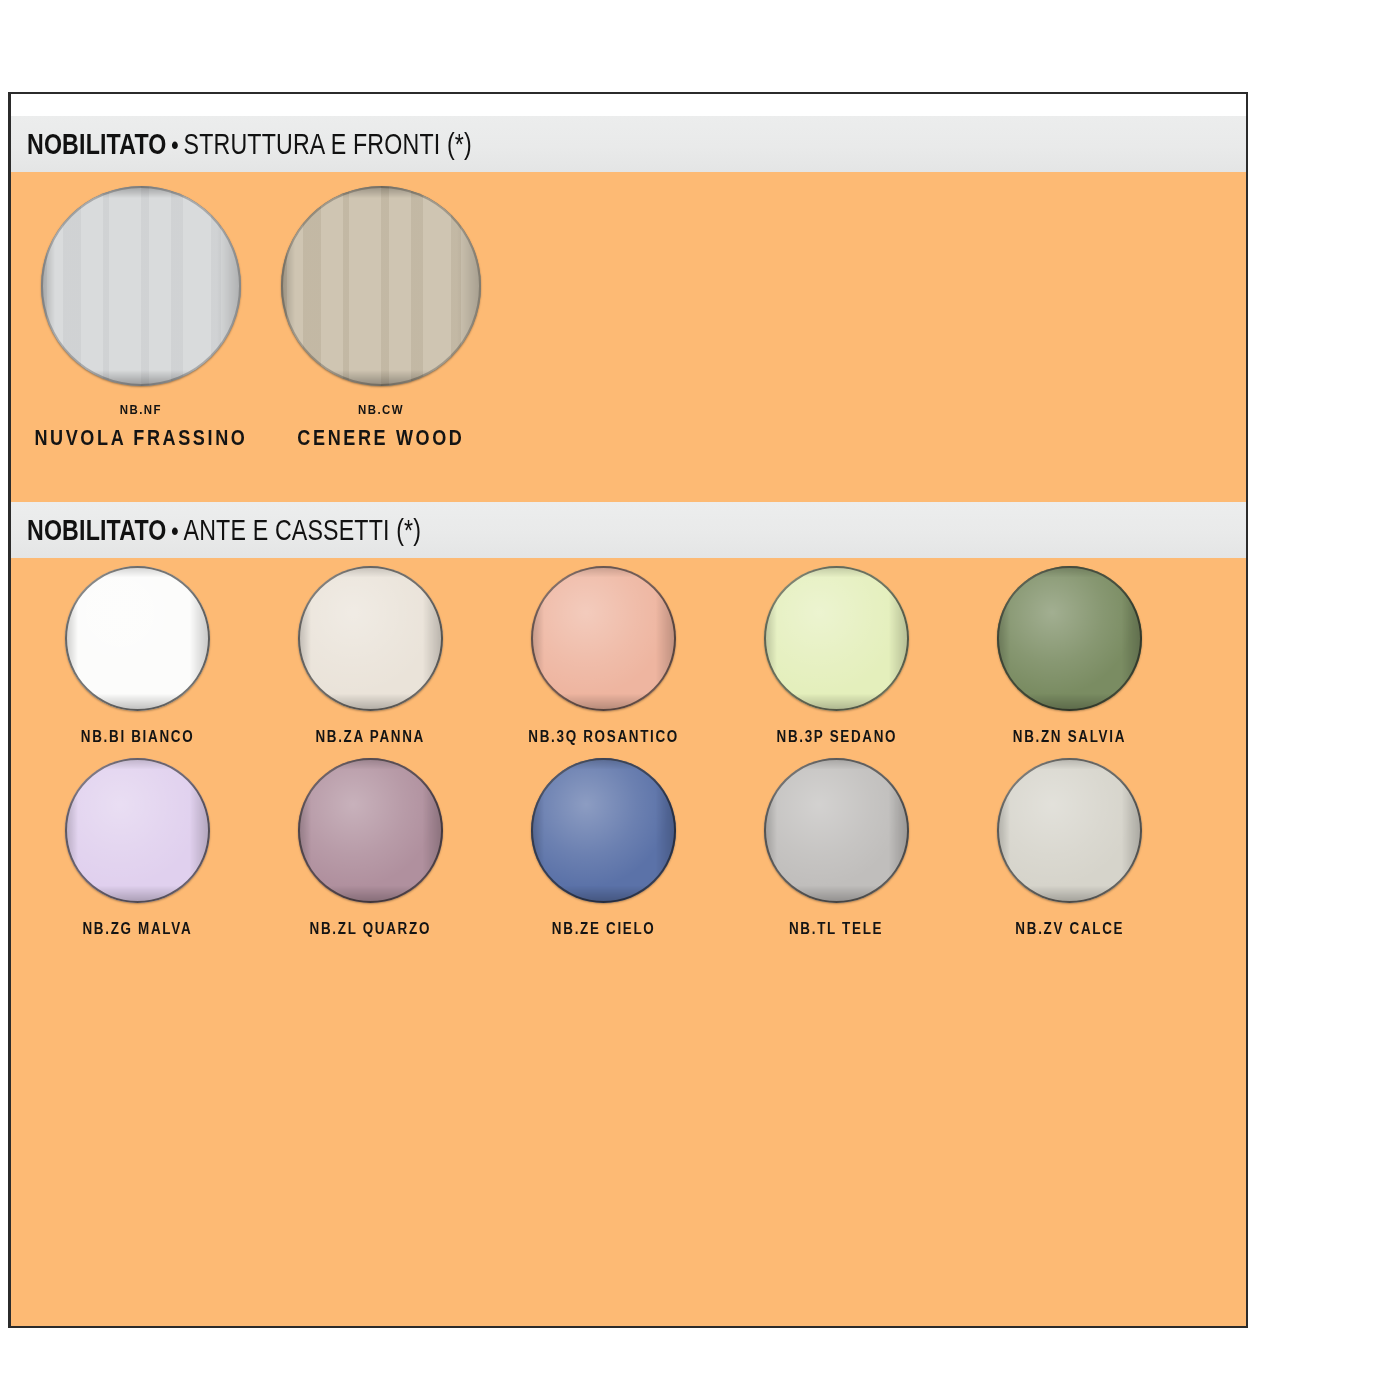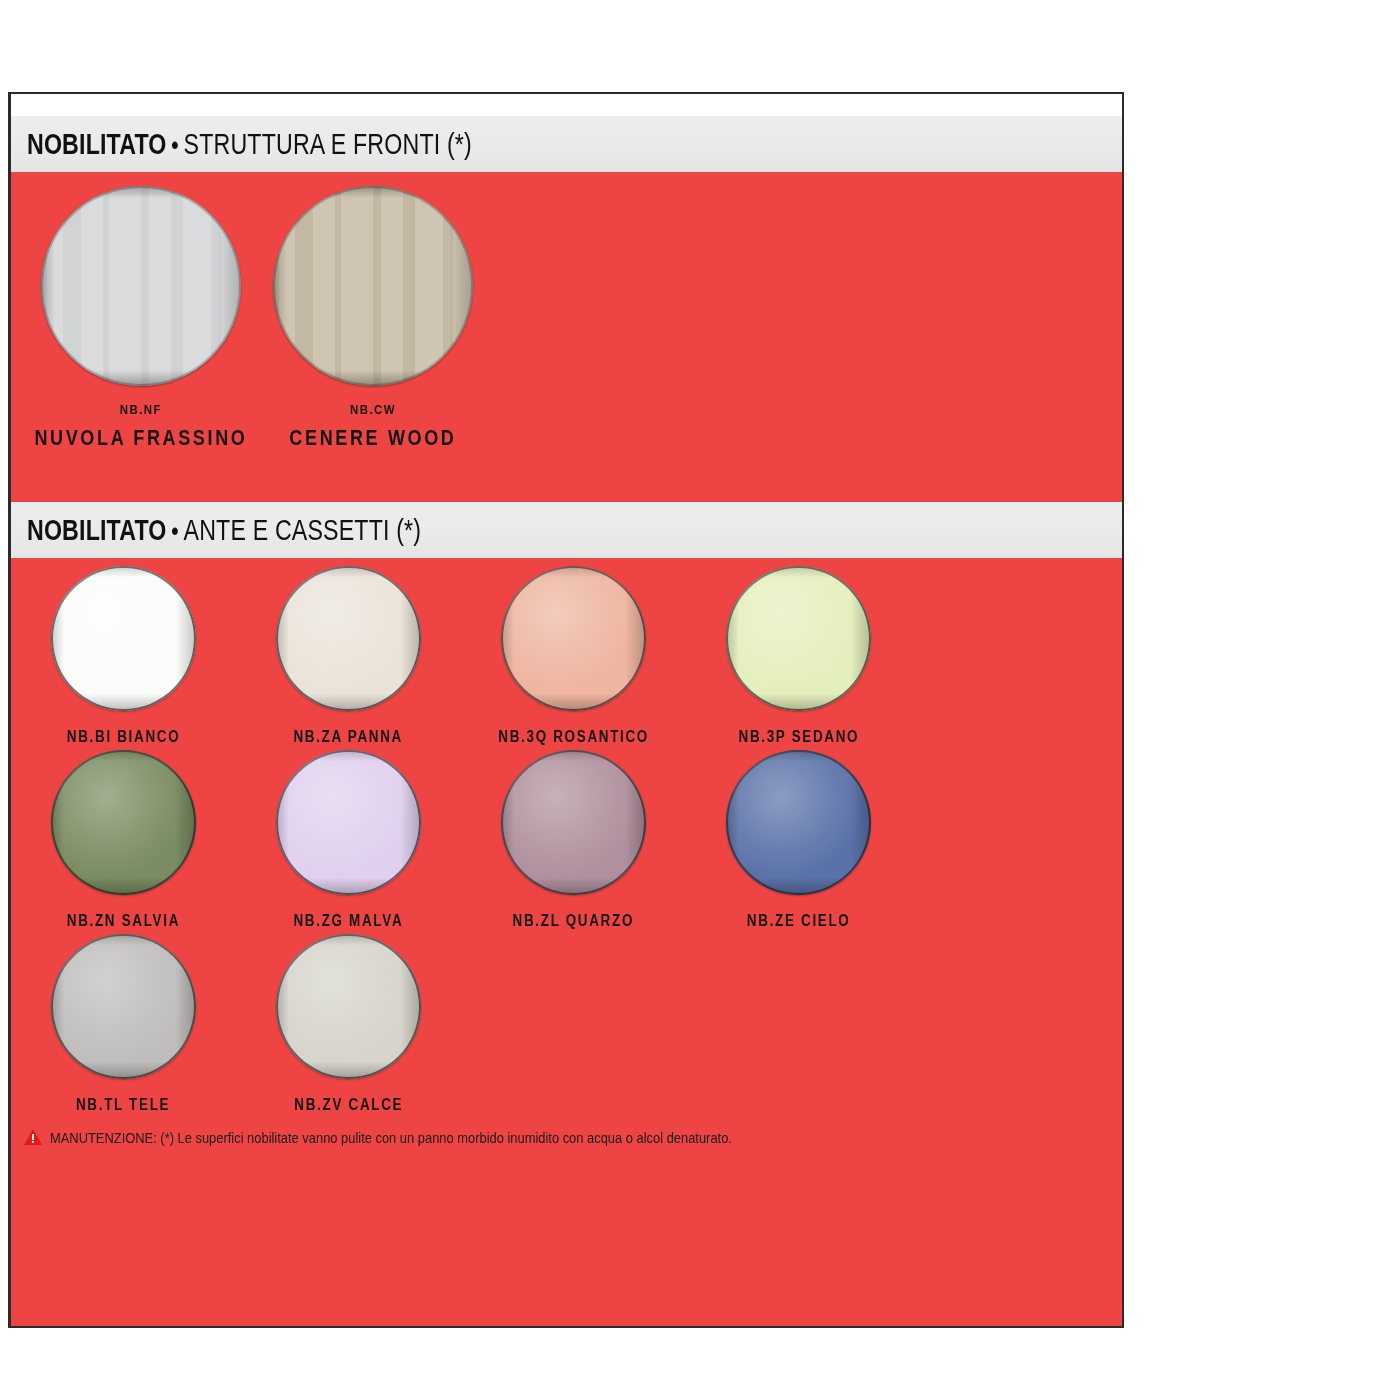--- a/index.html
+++ b/index.html
@@ -5,24 +5,24 @@
   html,body{margin:0;padding:0;}
   body{
     width:1400px;height:1400px;
     background:#ffffff;
     font-family:"Liberation Sans", sans-serif;
     overflow:hidden;
   }
   .page{
     position:absolute;
     left:8px;top:92px;
-    width:1116px;height:1236px;
+    width:1240px;height:1236px;
     border:2px solid #2b2b2b;
     border-left-width:3px;
-    background:#ef4444;
+    background:#fdba74;
     box-sizing:border-box;
     overflow:hidden;
   }
   .top-gap{height:22px;background:#ffffff;}
 
   
   .section-head{
     height:56px;
     background:linear-gradient(to bottom,#eceded 0%,#e9eaea 55%,#e4e5e5 100%);
     display:flex;align-items:center;
@@ -41,20 +41,21 @@
   }
   .htxt .b{font-weight:bold;}
   .htxt .dot{font-weight:bold;font-size:26px;padding:0 6px;}
   .htxt .n{font-weight:normal;}
 
   
   .grid{
     display:flex;
     flex-wrap:wrap;
     box-sizing:border-box;
+    gap:8px;
   }
   .sec1-body{padding:14px 0 0 0;height:330px;box-sizing:border-box;}
   .sec2-body{padding:8px 0 0 0;box-sizing:border-box;}
 
   .cell{
     box-sizing:border-box;
     display:flex;
     flex-direction:column;
     align-items:center;
   }
@@ -167,21 +168,21 @@
         <div class="lbl-name">CENERE WOOD</div>
       </div>
     </div>
 
   <div class="section-head">
     <div class="htxt">
       <span class="b">NOBILITATO</span><span class="dot">•</span><span class="n">ANTE E CASSETTI (*)</span>
     </div>
   </div>
 
-  <div class="grid sec2-body" id="grid-2" style="">
+  <div class="grid sec2-body" id="grid-2" style="padding-left: 14px;">
       <div class="cell cell-sm">
         <div class="disc" style="background: rgb(252, 252, 251);"></div>
         <div class="lbl-one">NB.BI BIANCO</div>
       </div>
       <div class="cell cell-sm">
         <div class="disc" style="background: rgb(234, 227, 217);"></div>
         <div class="lbl-one">NB.ZA PANNA</div>
       </div>
       <div class="cell cell-sm">
         <div class="disc" style="background: rgb(238, 181, 160);"></div>
@@ -210,22 +211,14 @@
       <div class="cell cell-sm">
         <div class="disc" style="background: rgb(192, 190, 188);"></div>
         <div class="lbl-one">NB.TL TELE</div>
       </div>
       <div class="cell cell-sm">
         <div class="disc" style="background: rgb(214, 212, 203);"></div>
         <div class="lbl-one">NB.ZV CALCE</div>
       </div>
     </div>
 
-  <div class="note">
-    <svg class="warn-icon" viewBox="0 0 20 18">
-      <polygon id="warn-tri" points="10,1 19,17 1,17" fill="#e01b1b"></polygon>
-      <rect x="9.1" y="6" width="1.8" height="6" fill="#ffffff"></rect>
-      <rect x="9.1" y="13" width="1.8" height="1.8" fill="#ffffff"></rect>
-    </svg>
-    <div class="note-txt">MANUTENZIONE: (*) Le superfici nobilitate vanno pulite con un panno morbido inumidito con acqua o alcol denaturato.</div>
-  </div>
 
 </div>
 
 </body></html>

